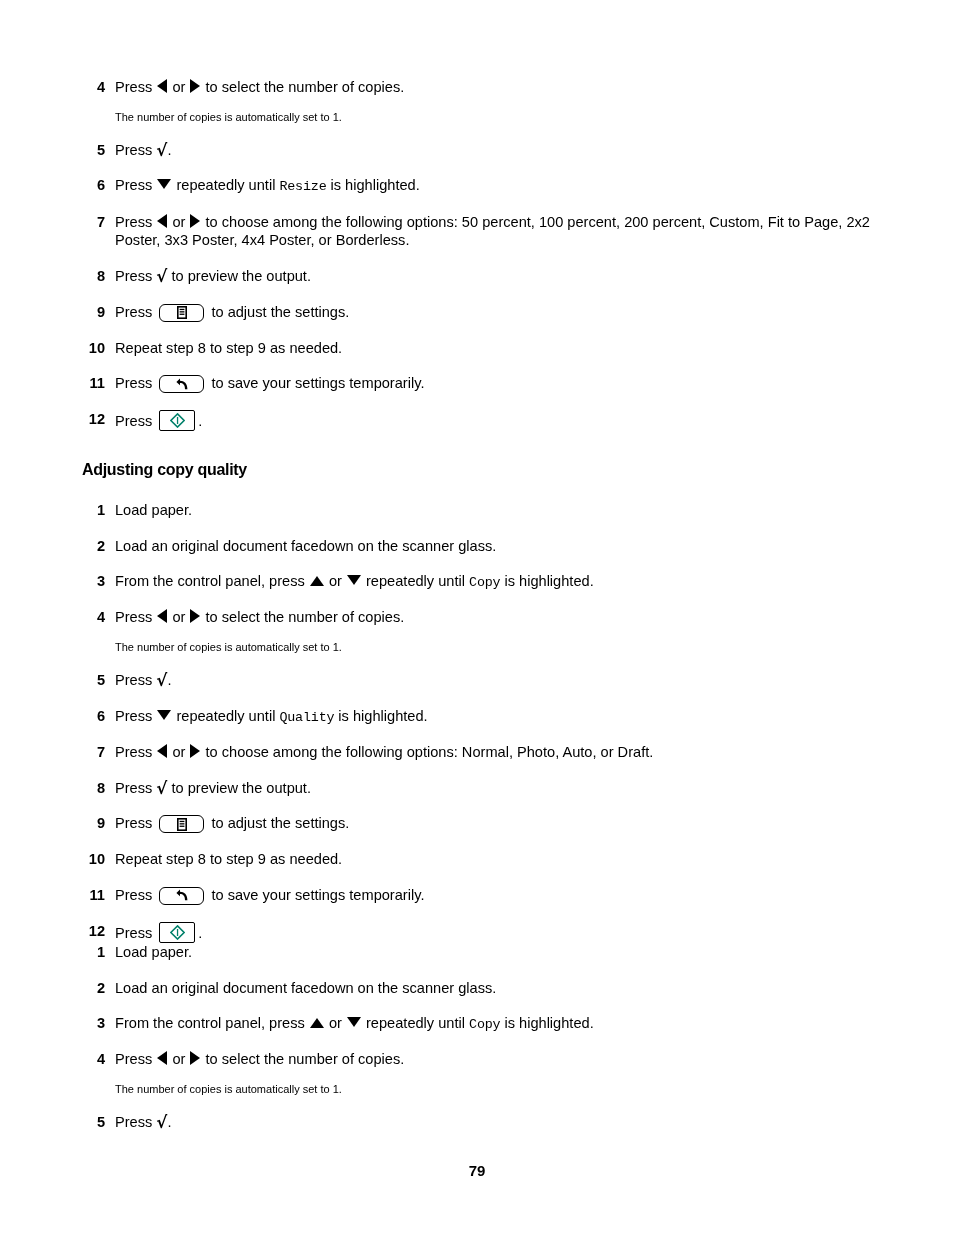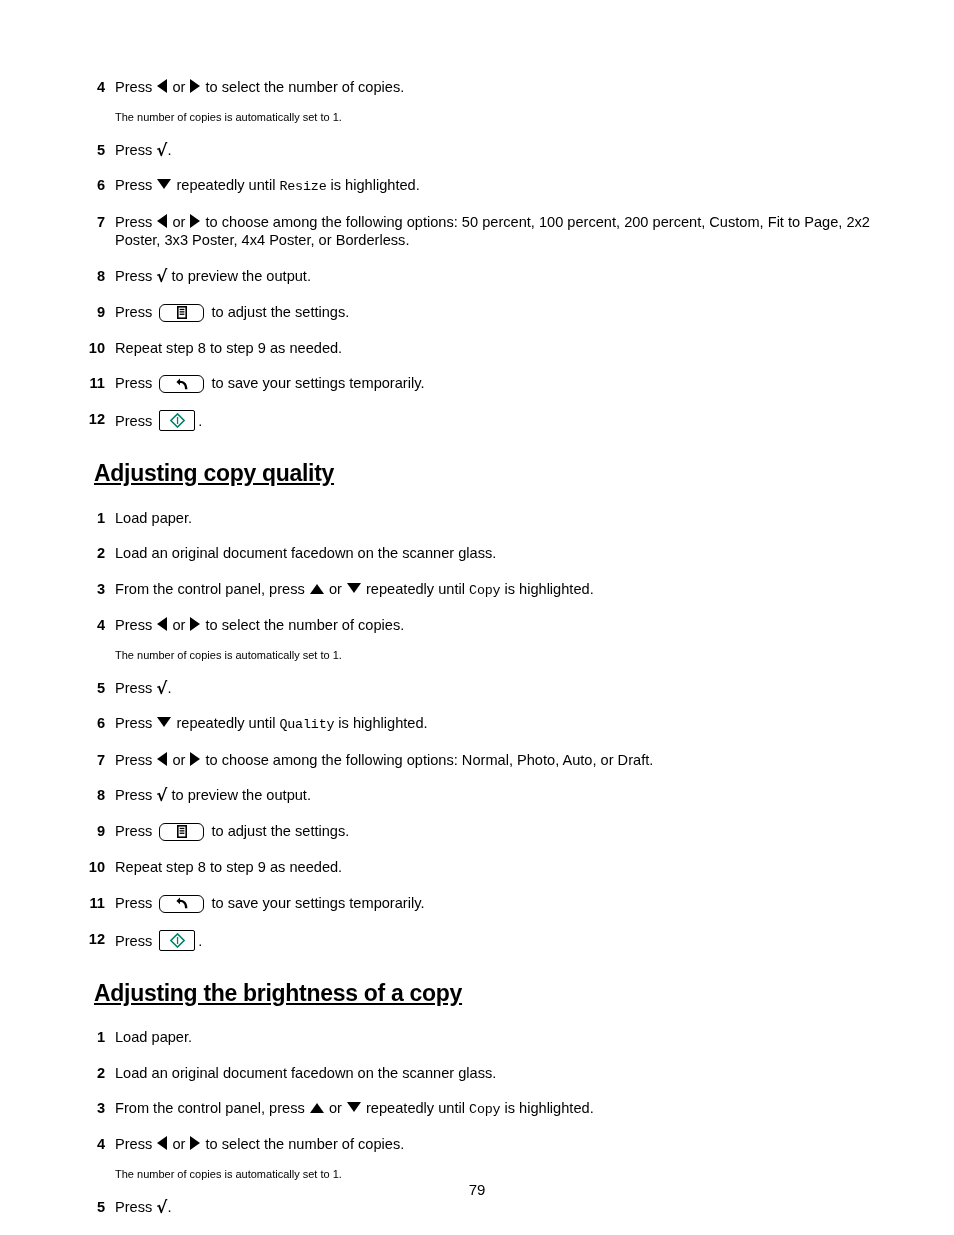--- a/index.html
+++ b/index.html
@@ -27,27 +27,26 @@
   .content {
     position: absolute;
     left: 82px;
     top: 78px;
     width: 790px;
   }
 
   
   h2.section-heading {
     font-family: "Liberation Sans", sans-serif;
-    font-size: 23px;
+    font-size: 16px;
     font-weight: bold;
     letter-spacing: -0.3px;
-    margin: 12px;
+    margin: 0;
     padding: 0;
     line-height: 1.1;
-    text-decoration: underline;
   }
   .heading-block {
     margin-top: 30px;
     margin-bottom: 22px;
   }
 
   
   .steps {
     margin: 0;
     padding: 0;
@@ -158,22 +157,21 @@
   .key-square svg { margin-top: 2px; }
 
   
   .page-number {
     position: absolute;
     left: 0;
     right: 0;
     top: 1162px;
     text-align: center;
     font-size: 15px;
-    font-weight: normal;
-    margin-top: 19px;
+    font-weight: bold;
   }
 </style>
 </head>
 <body>
 
 <div class="page">
   <div class="content" id="content-root">
       <div class="steps">
         <div class="step">
           <span class="step-num">4</span>
@@ -280,23 +278,20 @@
               </svg></span> to save your settings temporarily.</span>
         </div>
         <div class="step">
           <span class="step-num">12</span>
           <span class="step-body">Press <span class="key key-square"><svg width="15" height="15" viewBox="0 0 15 15">
                 <path d="M7.5 0.9 L14.1 7.5 L7.5 14.1 L0.9 7.5 Z" fill="none" stroke="#00806a" stroke-width="1.5"></path>
                 <rect x="6.9" y="4" width="1.3" height="7" fill="#00806a"></rect>
               </svg></span>.</span>
         </div>
       </div>
-      <div class="heading-block">
-        <h2 class="section-heading">Adjusting the brightness of a copy</h2>
-      </div>
       <div class="steps">
         <div class="step">
           <span class="step-num">1</span>
           <span class="step-body">Load paper.</span>
         </div>
         <div class="step">
           <span class="step-num">2</span>
           <span class="step-body">Load an original document facedown on the scanner glass.</span>
         </div>
         <div class="step">

